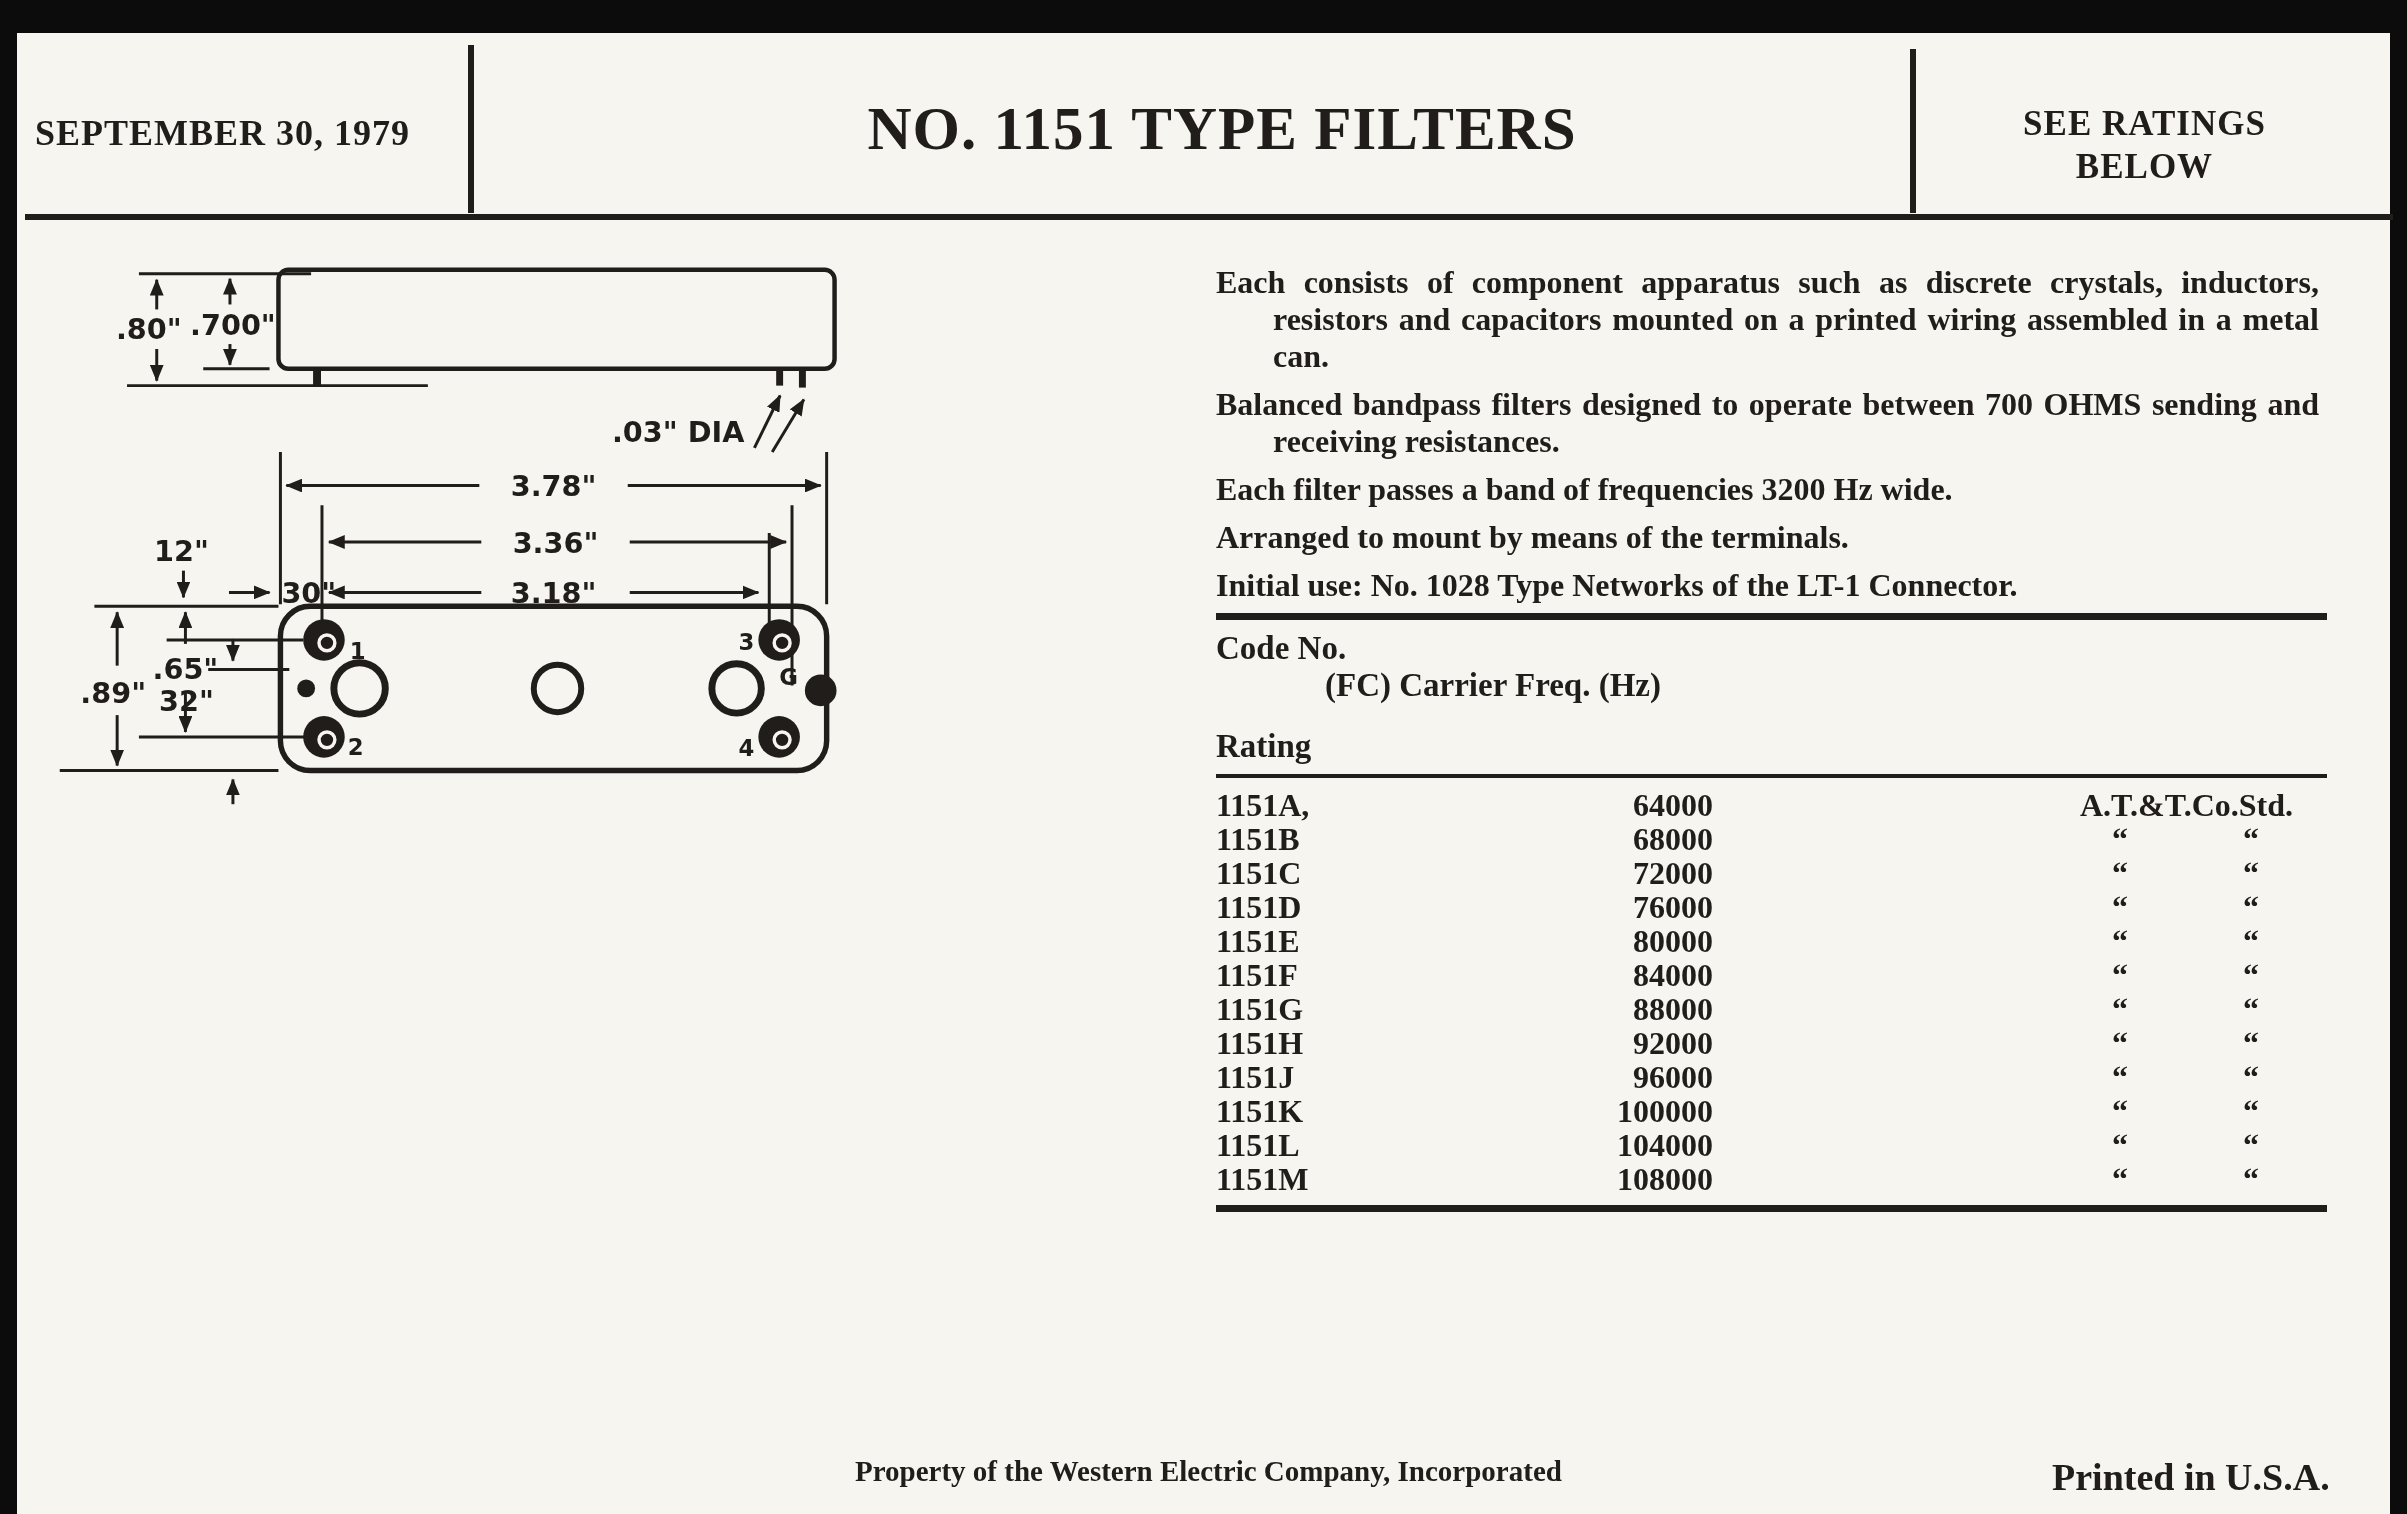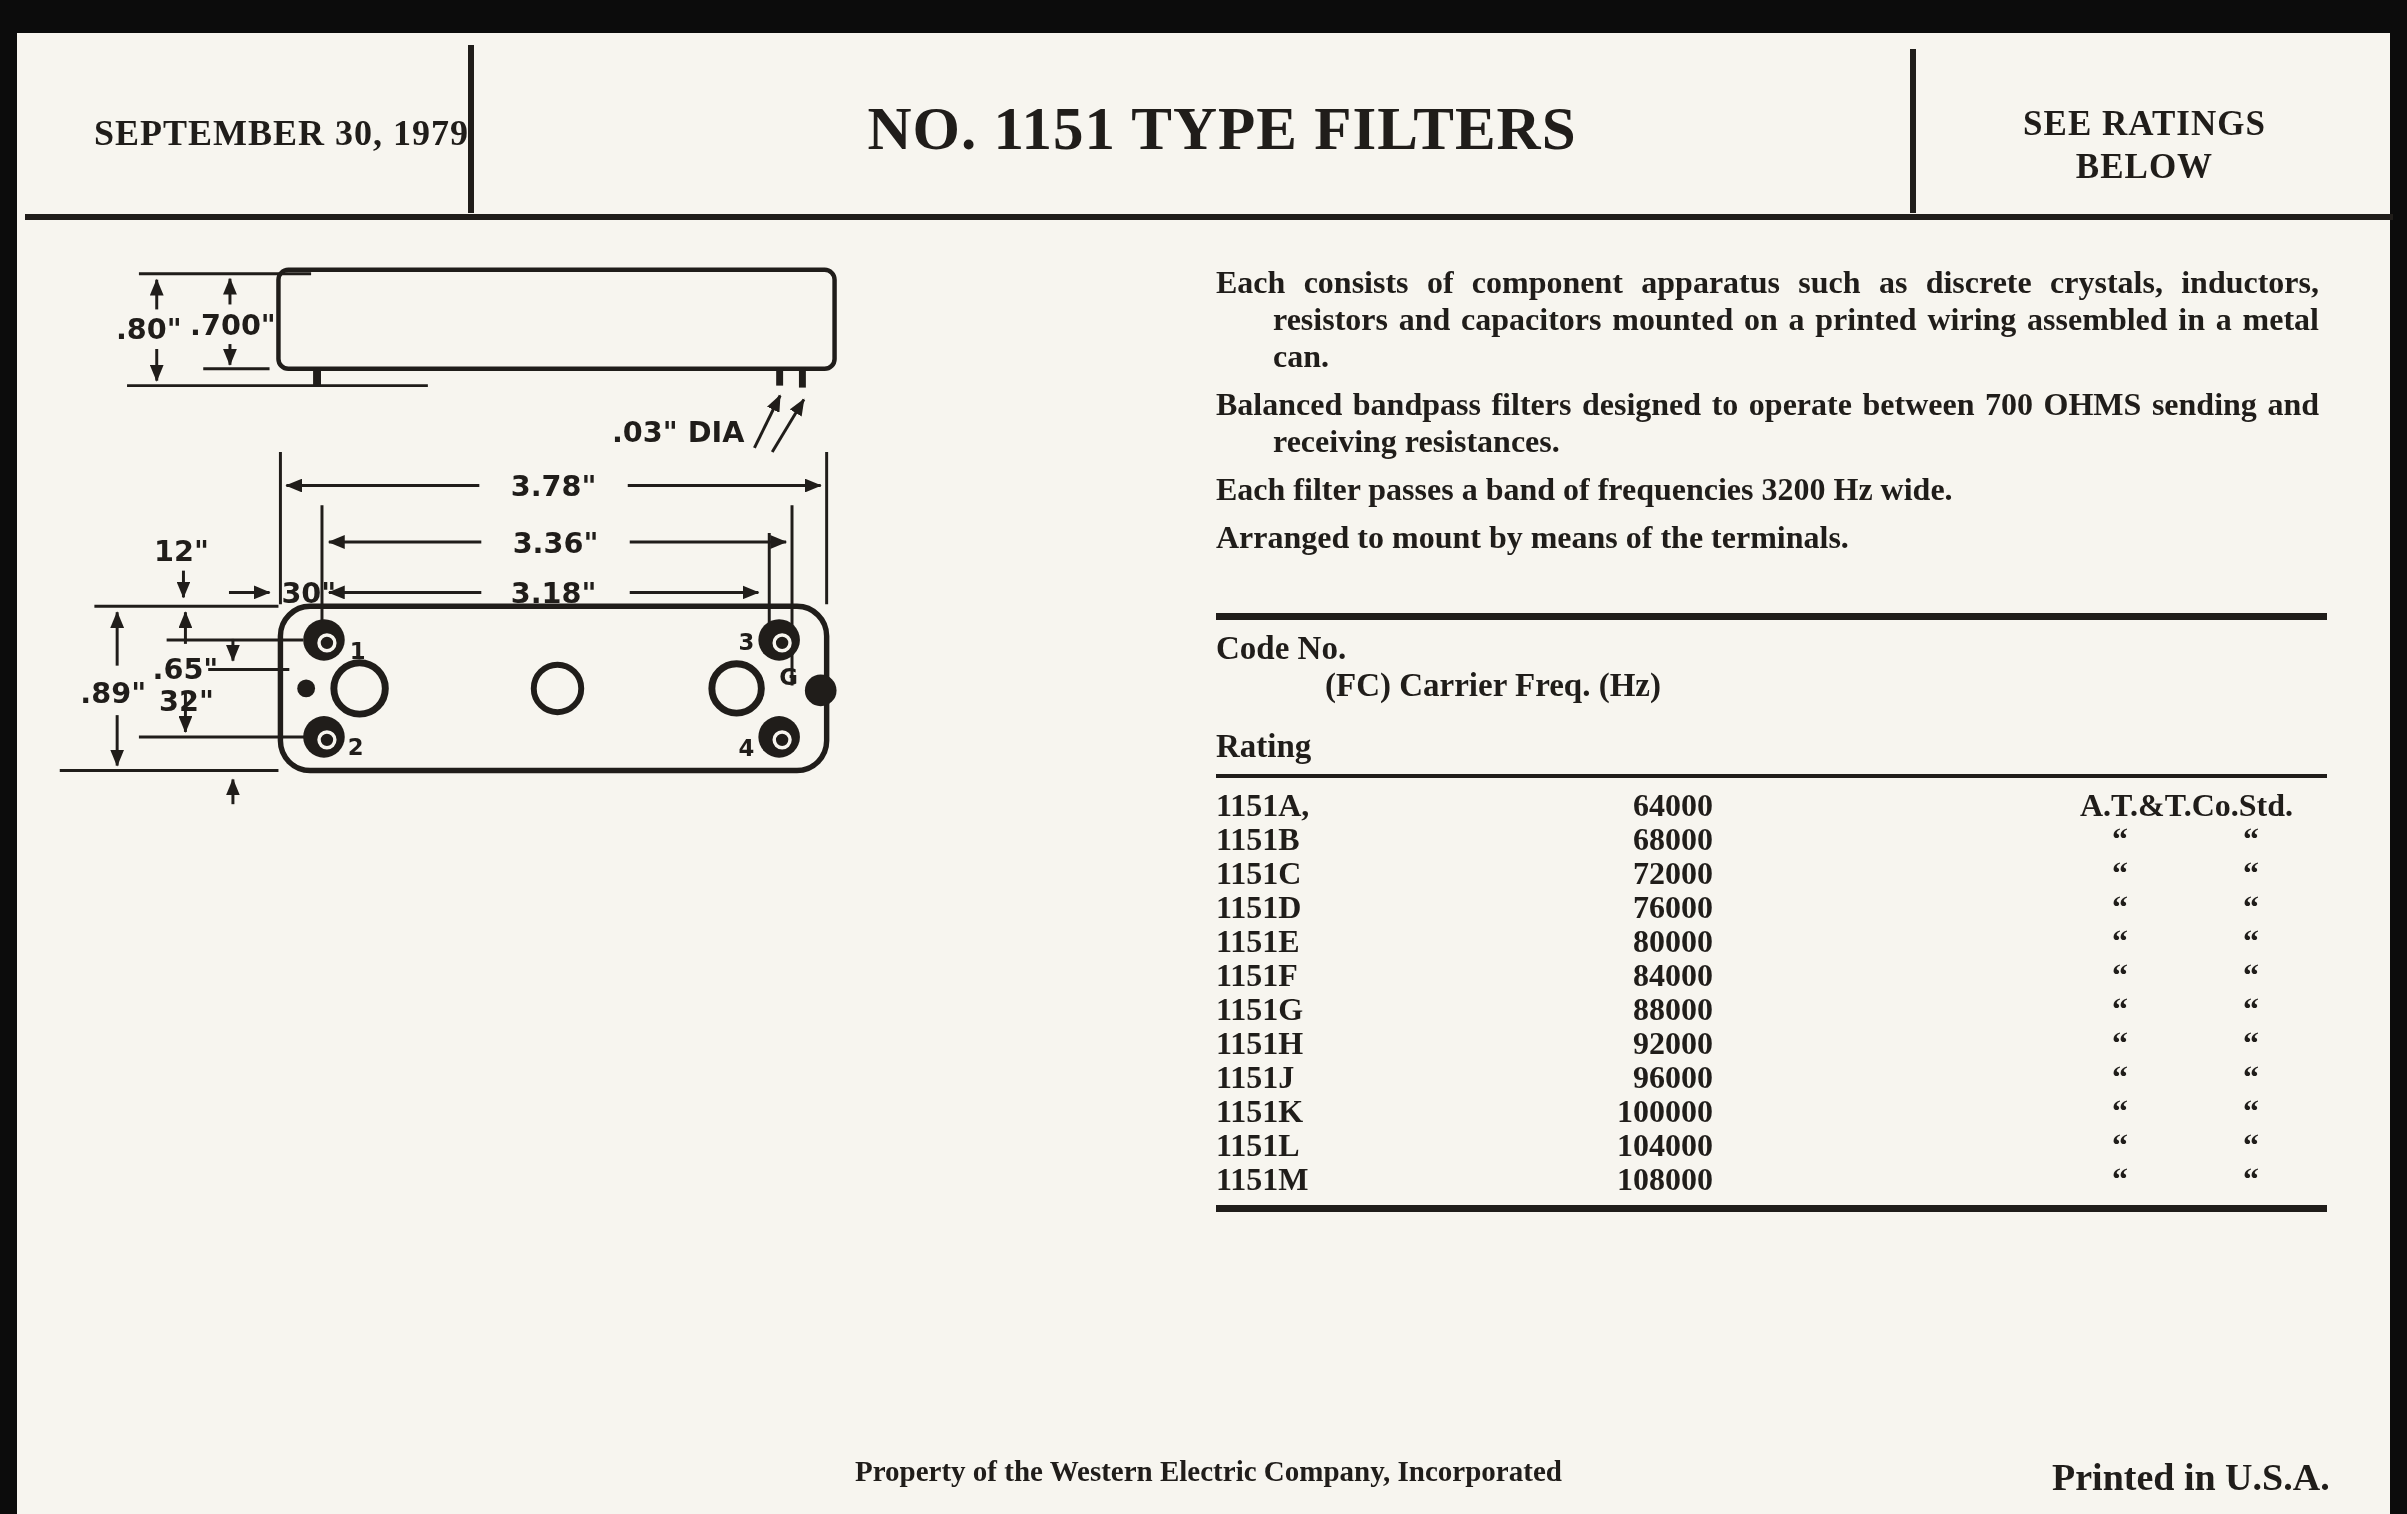--- a/index.html
+++ b/index.html
@@ -1,21 +1,21 @@
 <!DOCTYPE html>
 <html><head>
 <meta charset="utf-8">
 <style>
   html,body{margin:0;padding:0;background:#0c0c0c;}
   .stage{position:relative;width:2408px;height:1515px;overflow:hidden;background:#0c0c0c;
          font-family:"Liberation Serif",serif;color:#201d1a;}
   .page{position:absolute;left:17px;top:33px;width:2373px;height:1482px;background:#f7f5ef;}
 
   
-  .hdr-date{position:absolute;left:18px;top:79px;width:434px;text-align:right;
+  .hdr-date{position:absolute;left:18px;top:79px;width:434px;text-align:left;
             font-size:36px;font-weight:700;letter-spacing:1px;white-space:nowrap;}
   .vdiv1{position:absolute;left:451px;top:12px;width:6px;height:168px;background:#201d1a;}
   .hdr-title{position:absolute;left:457px;top:61px;width:1496px;text-align:center;
              font-size:61px;font-weight:700;letter-spacing:1px;white-space:nowrap;}
   .vdiv2{position:absolute;left:1893px;top:16px;width:6px;height:164px;background:#201d1a;}
   .hdr-note{position:absolute;left:1899px;top:69px;width:457px;text-align:center;
             font-size:35px;font-weight:700;line-height:43px;letter-spacing:1px;}
   .hrule{position:absolute;left:8px;top:181px;width:2368px;height:6px;background:#201d1a;}
 
   
@@ -154,20 +154,21 @@
       <text class="termtxt" x="762" y="656" text-anchor="end">3</text>
       <text class="termtxt" x="762" y="763" text-anchor="end">4</text>
       <text class="termtxt" x="806" y="692" text-anchor="end">G</text>
     </svg>
 
     <div class="desc">
       <p>Each consists of component apparatus such as discrete crystals, inductors, resistors and capacitors mounted on a printed wiring assembled in a metal can.</p>
       <p>Balanced bandpass filters designed to operate between 700 OHMS sending and receiving resistances.</p>
       <p>Each filter passes a band of frequencies 3200 Hz wide.</p>
       <p>Arranged to mount by means of the terminals.</p>
+      <p>Initial use: No. 1028 Type Networks of the LT-1 Connector.</p>
     </div>
 
     <div class="tbl">
       <div class="rule-h"></div>
       <div class="thead">
         <div class="th1">Code No.</div>
         <div class="th2">(FC) Carrier Freq. (Hz)</div>
         <div class="th3">Rating</div>
       </div>
       <div class="rule-m"></div>

